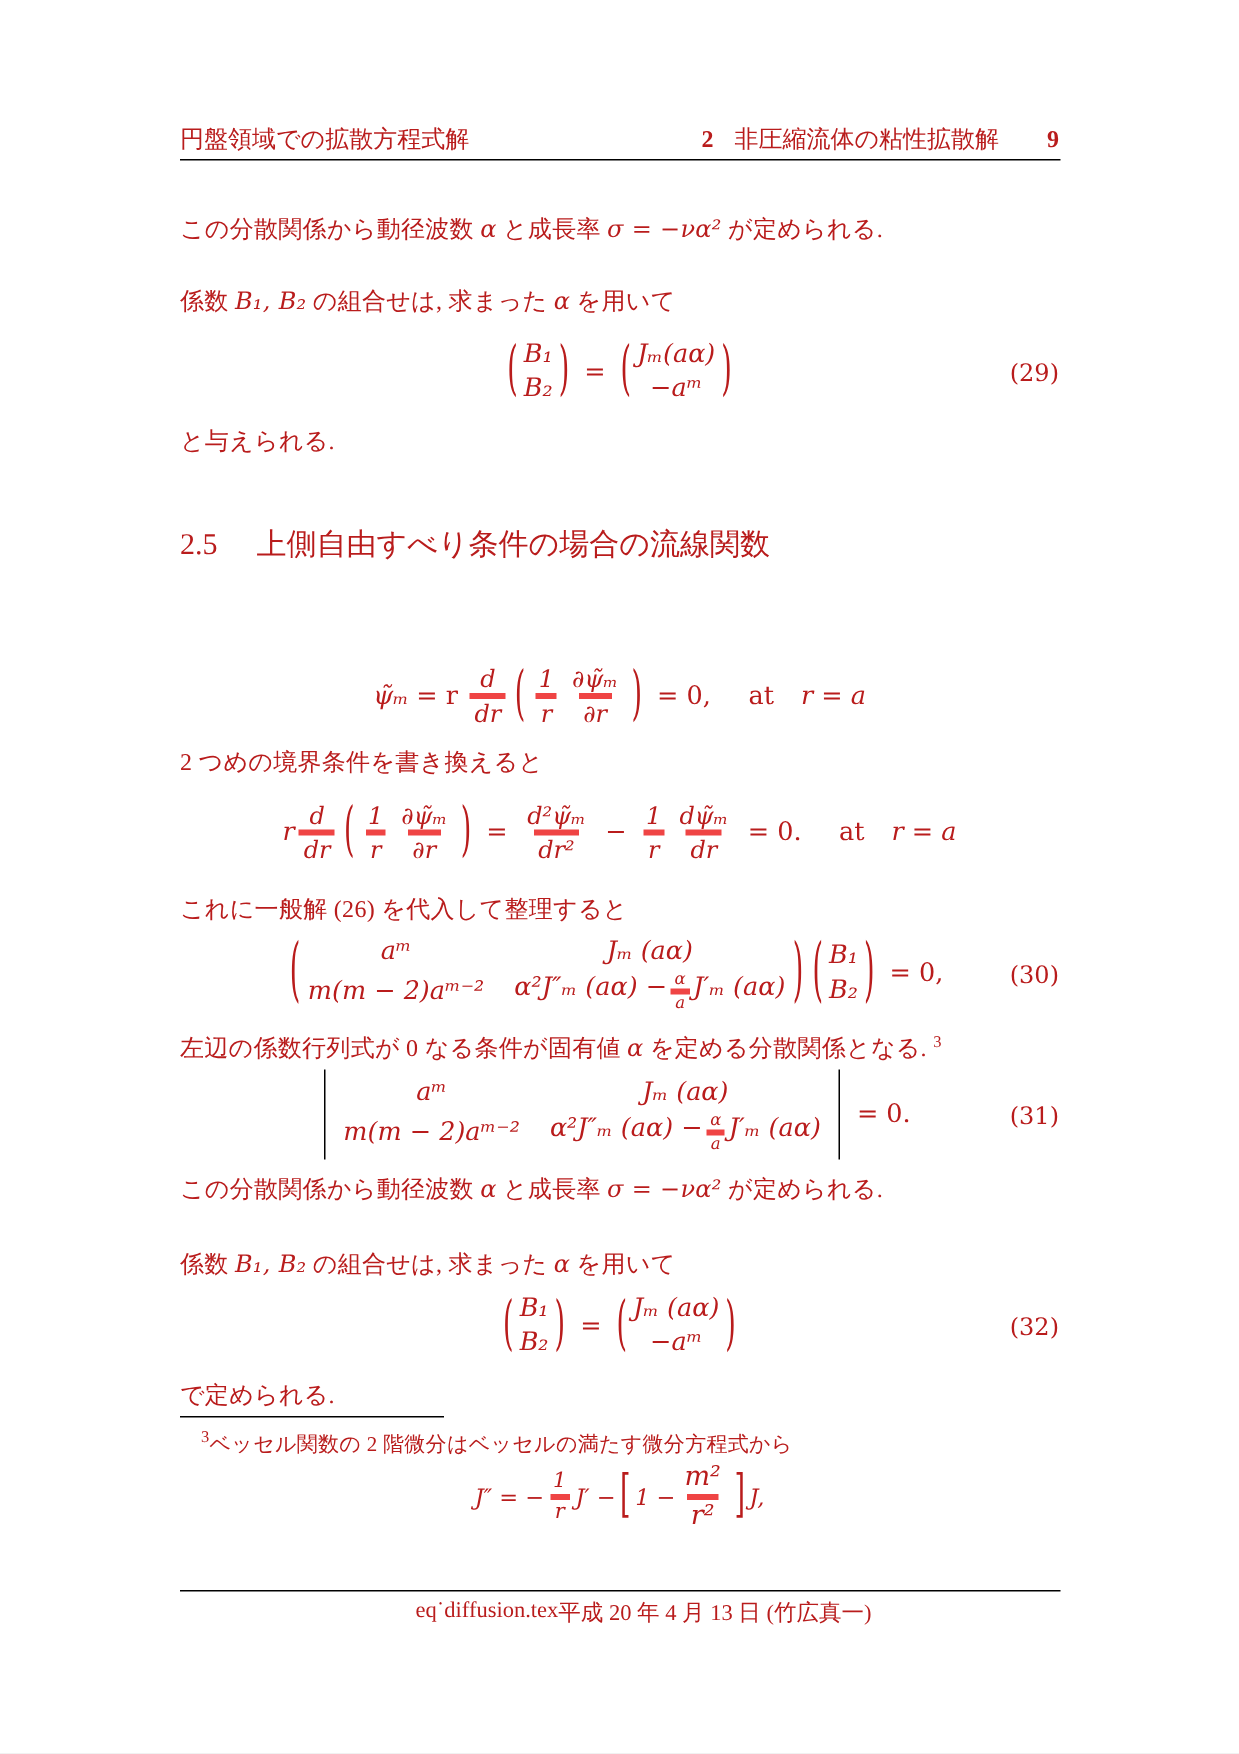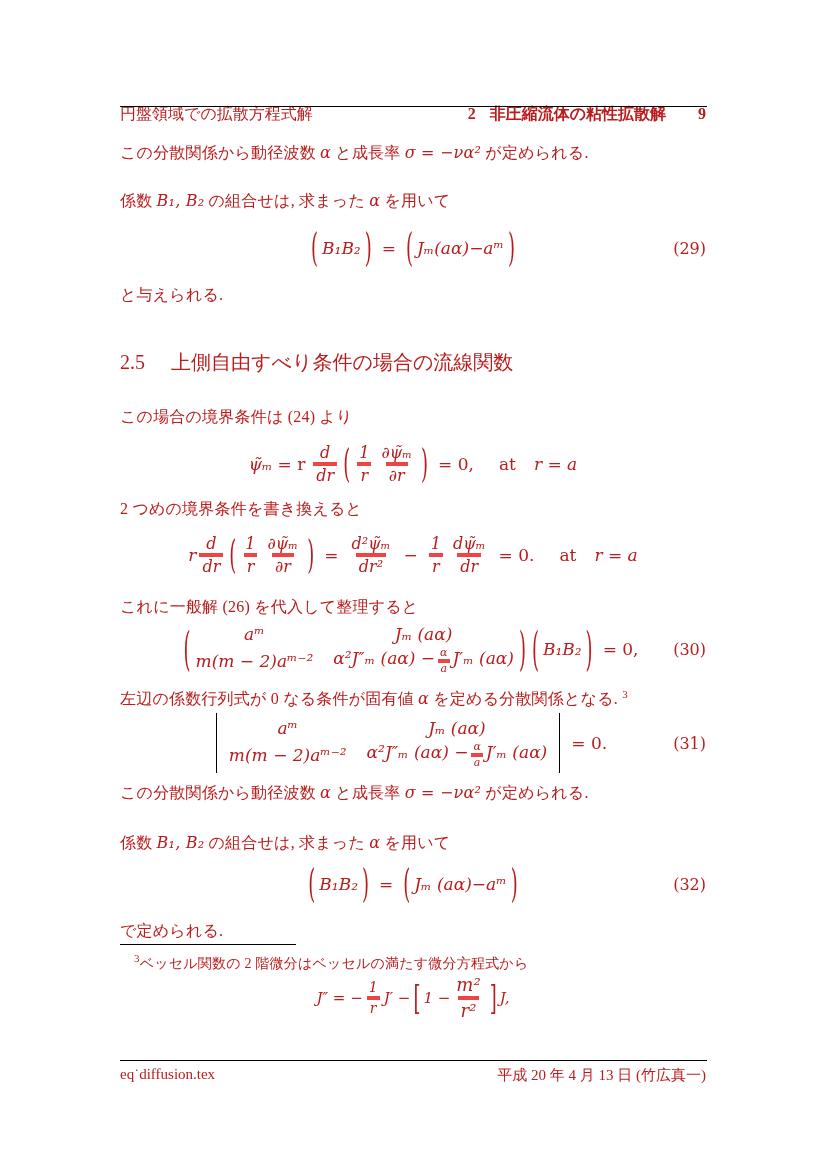--- a/index.html
+++ b/index.html
@@ -11,51 +11,51 @@
   }
   .abs{position:absolute;left:120px;width:586px;}
   .line{margin:0;font-size:16px;line-height:21px;letter-spacing:0.2px;}
   .math{font-family:"DejaVu Serif",serif;font-style:italic;}
   .rm{font-style:normal;}
   sup.fnm{font-size:11px;vertical-align:super;line-height:0;}
   
   #hdr{position:absolute;left:120px;width:586px;top:83px;display:flex;justify-content:space-between;align-items:baseline;font-size:16px;}
   #hdr .right{display:flex;align-items:baseline;gap:14px;}
   #hdr .secnum,#hdr .pgnum{font-weight:bold;font-size:16px;}
-  #hdr .sectitle{font-family:"Liberation Sans","DejaVu Sans",sans-serif;font-weight:700;margin-top:21px;}
+  #hdr .sectitle{font-family:"Liberation Sans","DejaVu Sans",sans-serif;font-weight:400;}
   #hdr .pgnum{margin-left:18px;}
   .hrule{position:absolute;left:120px;width:587px;height:1px;background:#000;}
   
   #sec{position:absolute;left:120px;top:349px;font-size:20px;font-weight:normal;display:flex;gap:26px;align-items:baseline;}
   #sec .sectitle{font-family:"Liberation Sans","DejaVu Sans",sans-serif;}
   
   .eq{
     position:absolute;left:120px;width:586px;
     display:flex;align-items:center;justify-content:center;
     font-family:"DejaVu Serif",serif;font-size:17px;font-style:italic;
   }
   .eqnum{position:absolute;right:0;font-style:normal;font-size:16px;}
   .frac{display:inline-flex;flex-direction:column;align-items:center;margin:0 3px;line-height:1.2;font-size:16px;vertical-align:middle;}
   .frac .num{padding:0 3px;}
   .frac .den{border-top:4px solid #ef4444;padding:0 3px;}
   .sfrac{font-size:11px;line-height:1.1;margin:0 2px;}
-  .vec{display:inline-flex;flex-direction:row;align-items:center;line-height:1.35;margin:0 1px;}
+  .vec{display:inline-flex;flex-direction:column;align-items:center;line-height:1.35;margin:0 1px;}
   .mat2{display:inline-grid;grid-template-columns:auto auto;column-gap:20px;row-gap:1px;align-items:center;justify-items:center;line-height:1.35;margin:0 2px;}
   .cellrow{display:inline-flex;align-items:flex-start;}
   .big{display:inline-block;transform:scaleY(var(--s,2.2));transform-origin:50% 50%;font-style:normal;font-weight:400;margin:0 3px;font-size:18px;line-height:1;}
   .det{display:inline-block;border-left:1px solid #000;border-right:1px solid #000;padding:4px 10px;margin:0 4px;}
   .op{margin:0 7px;font-style:normal;}
   .gap1{display:inline-block;width:18px;}
   
   .fnrule{position:absolute;left:120px;top:944px;width:176px;height:1px;background:#000;}
   #fn-text{position:absolute;left:120px;width:586px;top:953px;font-size:14px;padding-left:14px;box-sizing:border-box;}
   .fneq{font-size:15px;}
   #fn-after{position:absolute;left:120px;width:586px;top:1021px;font-size:14px;}
   #ftr-rule{top:1060px;}
-  #ftr{position:absolute;left:120px;width:586px;top:1066px;display:flex;justify-content:space-between;font-size:15px;}
+  #ftr{position:absolute;left:136px;width:586px;top:1066px;display:flex;justify-content:center;font-size:15px;}
 </style>
 </head>
 <body>
 
 <div id="page">
 
   <div id="hdr">
     <span>円盤領域での拡散方程式解</span>
     <span class="right">
       <span class="secnum">2</span>
@@ -86,21 +86,20 @@
     <span class="eqnum">(29)</span>
   </div>
 
   <p class="line abs" style="top:284px">と与えられる.</p>
 
   <div id="sec">
     <span>2.5</span>
     <span class="sectitle">上側自由すべり条件の場合の流線関数</span>
   </div>
 
-  <p class="line abs" style="top:406px">この場合の境界条件は (24) より</p>
 
   <div class="eq" style="top:438px;height:52px">
     <span>ψ̃ₘ</span>
     <span class="op" style="margin:0 5px">= r</span>
     <span class="frac">
         <span class="num">d</span>
         <span class="den">dr</span>
       </span>
     <span class="big">(</span>
     <span class="frac">

